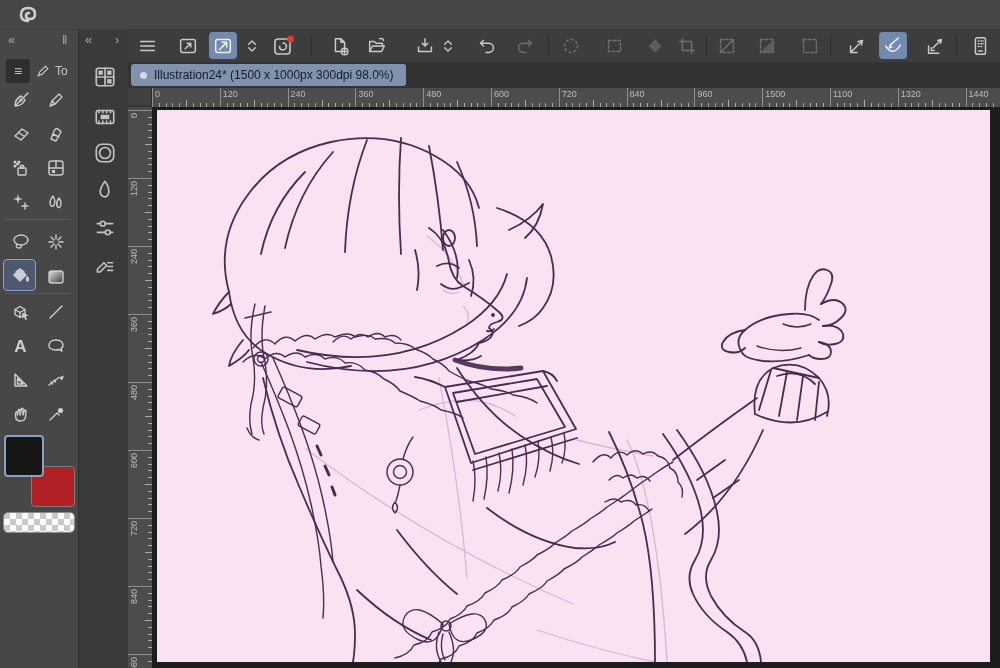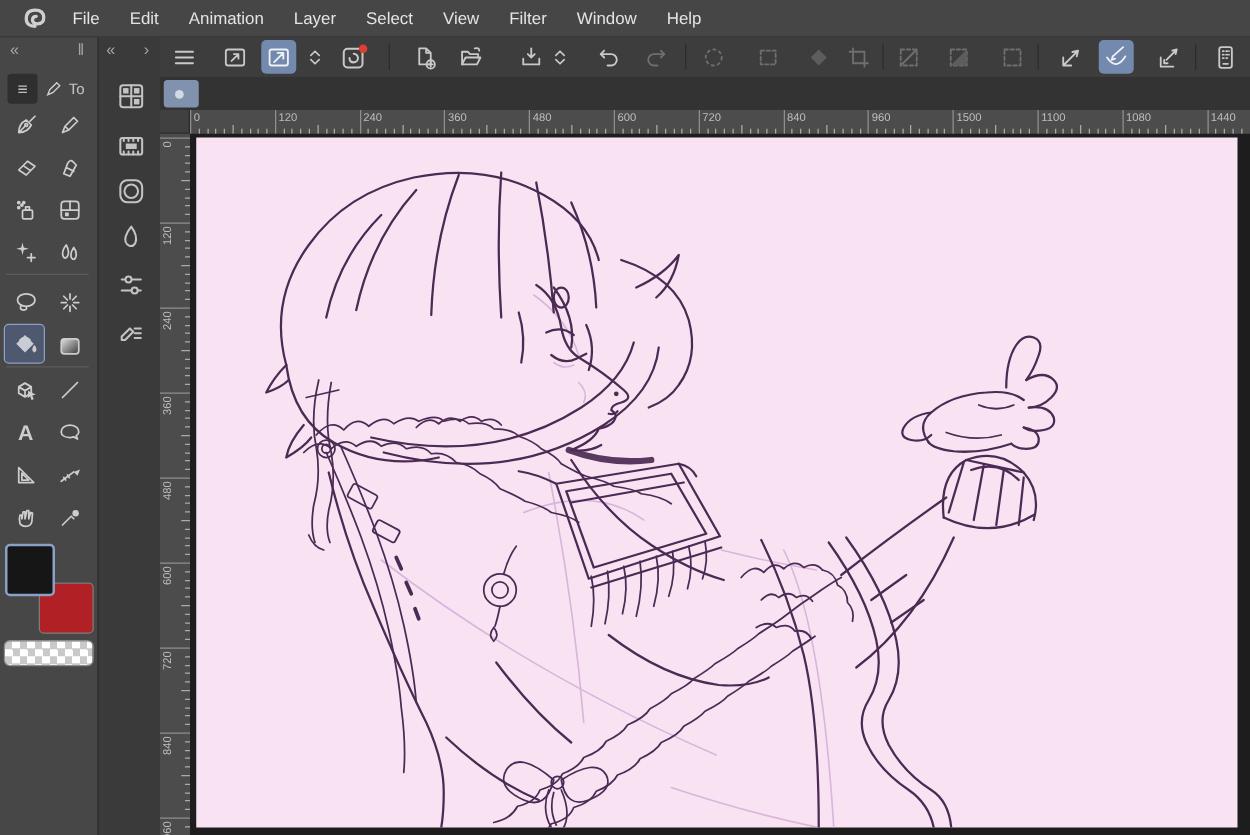--- a/index.html
+++ b/index.html
@@ -66,21 +66,20 @@
 </style>
 </head>
 <body>
 
 <div class="menubar">
   <span class="logo">
     <svg width="24" height="22" viewBox="0 0 24 22">
         <path d="M12 17 q-7 0 -7 -6 q0 -7 7 -7 q7 0 7 6 q0 5 -5 5 q-4 0 -4 -3 q0 -3 3 -3" fill="none" stroke="#cfcfcf" stroke-width="2.6" stroke-linecap="round"></path>
       </svg>
   </span>
-  <span><span class="menu-item">File</span><span class="menu-item">Edit</span><span class="menu-item">Animation</span><span class="menu-item">Layer</span><span class="menu-item">Select</span><span class="menu-item">View</span><span class="menu-item">Filter</span><span class="menu-item">Window</span><span class="menu-item">Help</span></span>
 </div>
 
 <div class="toolbar">
   <div class="tbtn" style="left:134px">
       <svg width="22" height="22" viewBox="0 0 24 24" stroke-width="2">
         <path d="M4 7h15M4 12h15M4 17h15"></path>
       </svg>
     </div>
   <div class="tbtn" style="left:174px">
       <svg width="22" height="22" viewBox="0 0 24 24">
@@ -207,20 +206,21 @@
         <rect x="7" y="3" width="11" height="18" rx="2"></rect>
         <path d="M10 6.5h1M13 6.5h1M10 9.5h1M13 9.5h1M10 12.5h1M13 12.5h1M15.5 6.5h.01M15.5 9.5h.01" stroke-width="1.5"></path>
         <path d="M10.5 17.5h4"></path>
       </svg>
     </div>
 </div>
 
 <div class="tabstrip">
   <div class="doctab">
     <span class="tabdot"></span>
+    <span>Illustration24* (1500 x 1000px 300dpi 98.0%)</span>
   </div>
 </div>
 
 <div class="toolpanel">
   <div class="phead">
     <span style="left:8px">«</span>
     <span style="left:62px">‖</span>
   </div>
   <div class="ttab">
     <span class="mbox">≡</span>
@@ -525,21 +525,21 @@
       <i class="tick" style="left: 684.8px;"></i>
       <i class="tick" style="left: 691.6px;"></i>
       <i class="tick" style="left: 698.3px;"></i>
       <i class="tick" style="left: 705.1px;"></i>
       <i class="tick md" style="left: 711.9px;"></i>
       <i class="tick" style="left: 718.7px;"></i>
       <i class="tick" style="left: 725.5px;"></i>
       <i class="tick" style="left: 732.2px;"></i>
       <i class="tick" style="left: 739px;"></i>
       <i class="tick mj" style="left: 745.8px;"></i>
-      <b class="rlb" style="left: 748.8px;">1080</b>
+      <b class="rlb" style="left: 748.8px;">1320</b>
       <i class="tick" style="left: 752.6px;"></i>
       <i class="tick" style="left: 759.4px;"></i>
       <i class="tick" style="left: 766.1px;"></i>
       <i class="tick" style="left: 772.9px;"></i>
       <i class="tick md" style="left: 779.7px;"></i>
       <i class="tick" style="left: 786.5px;"></i>
       <i class="tick" style="left: 793.3px;"></i>
       <i class="tick" style="left: 800px;"></i>
       <i class="tick" style="left: 806.8px;"></i>
       <i class="tick mj" style="left: 813.6px;"></i>

